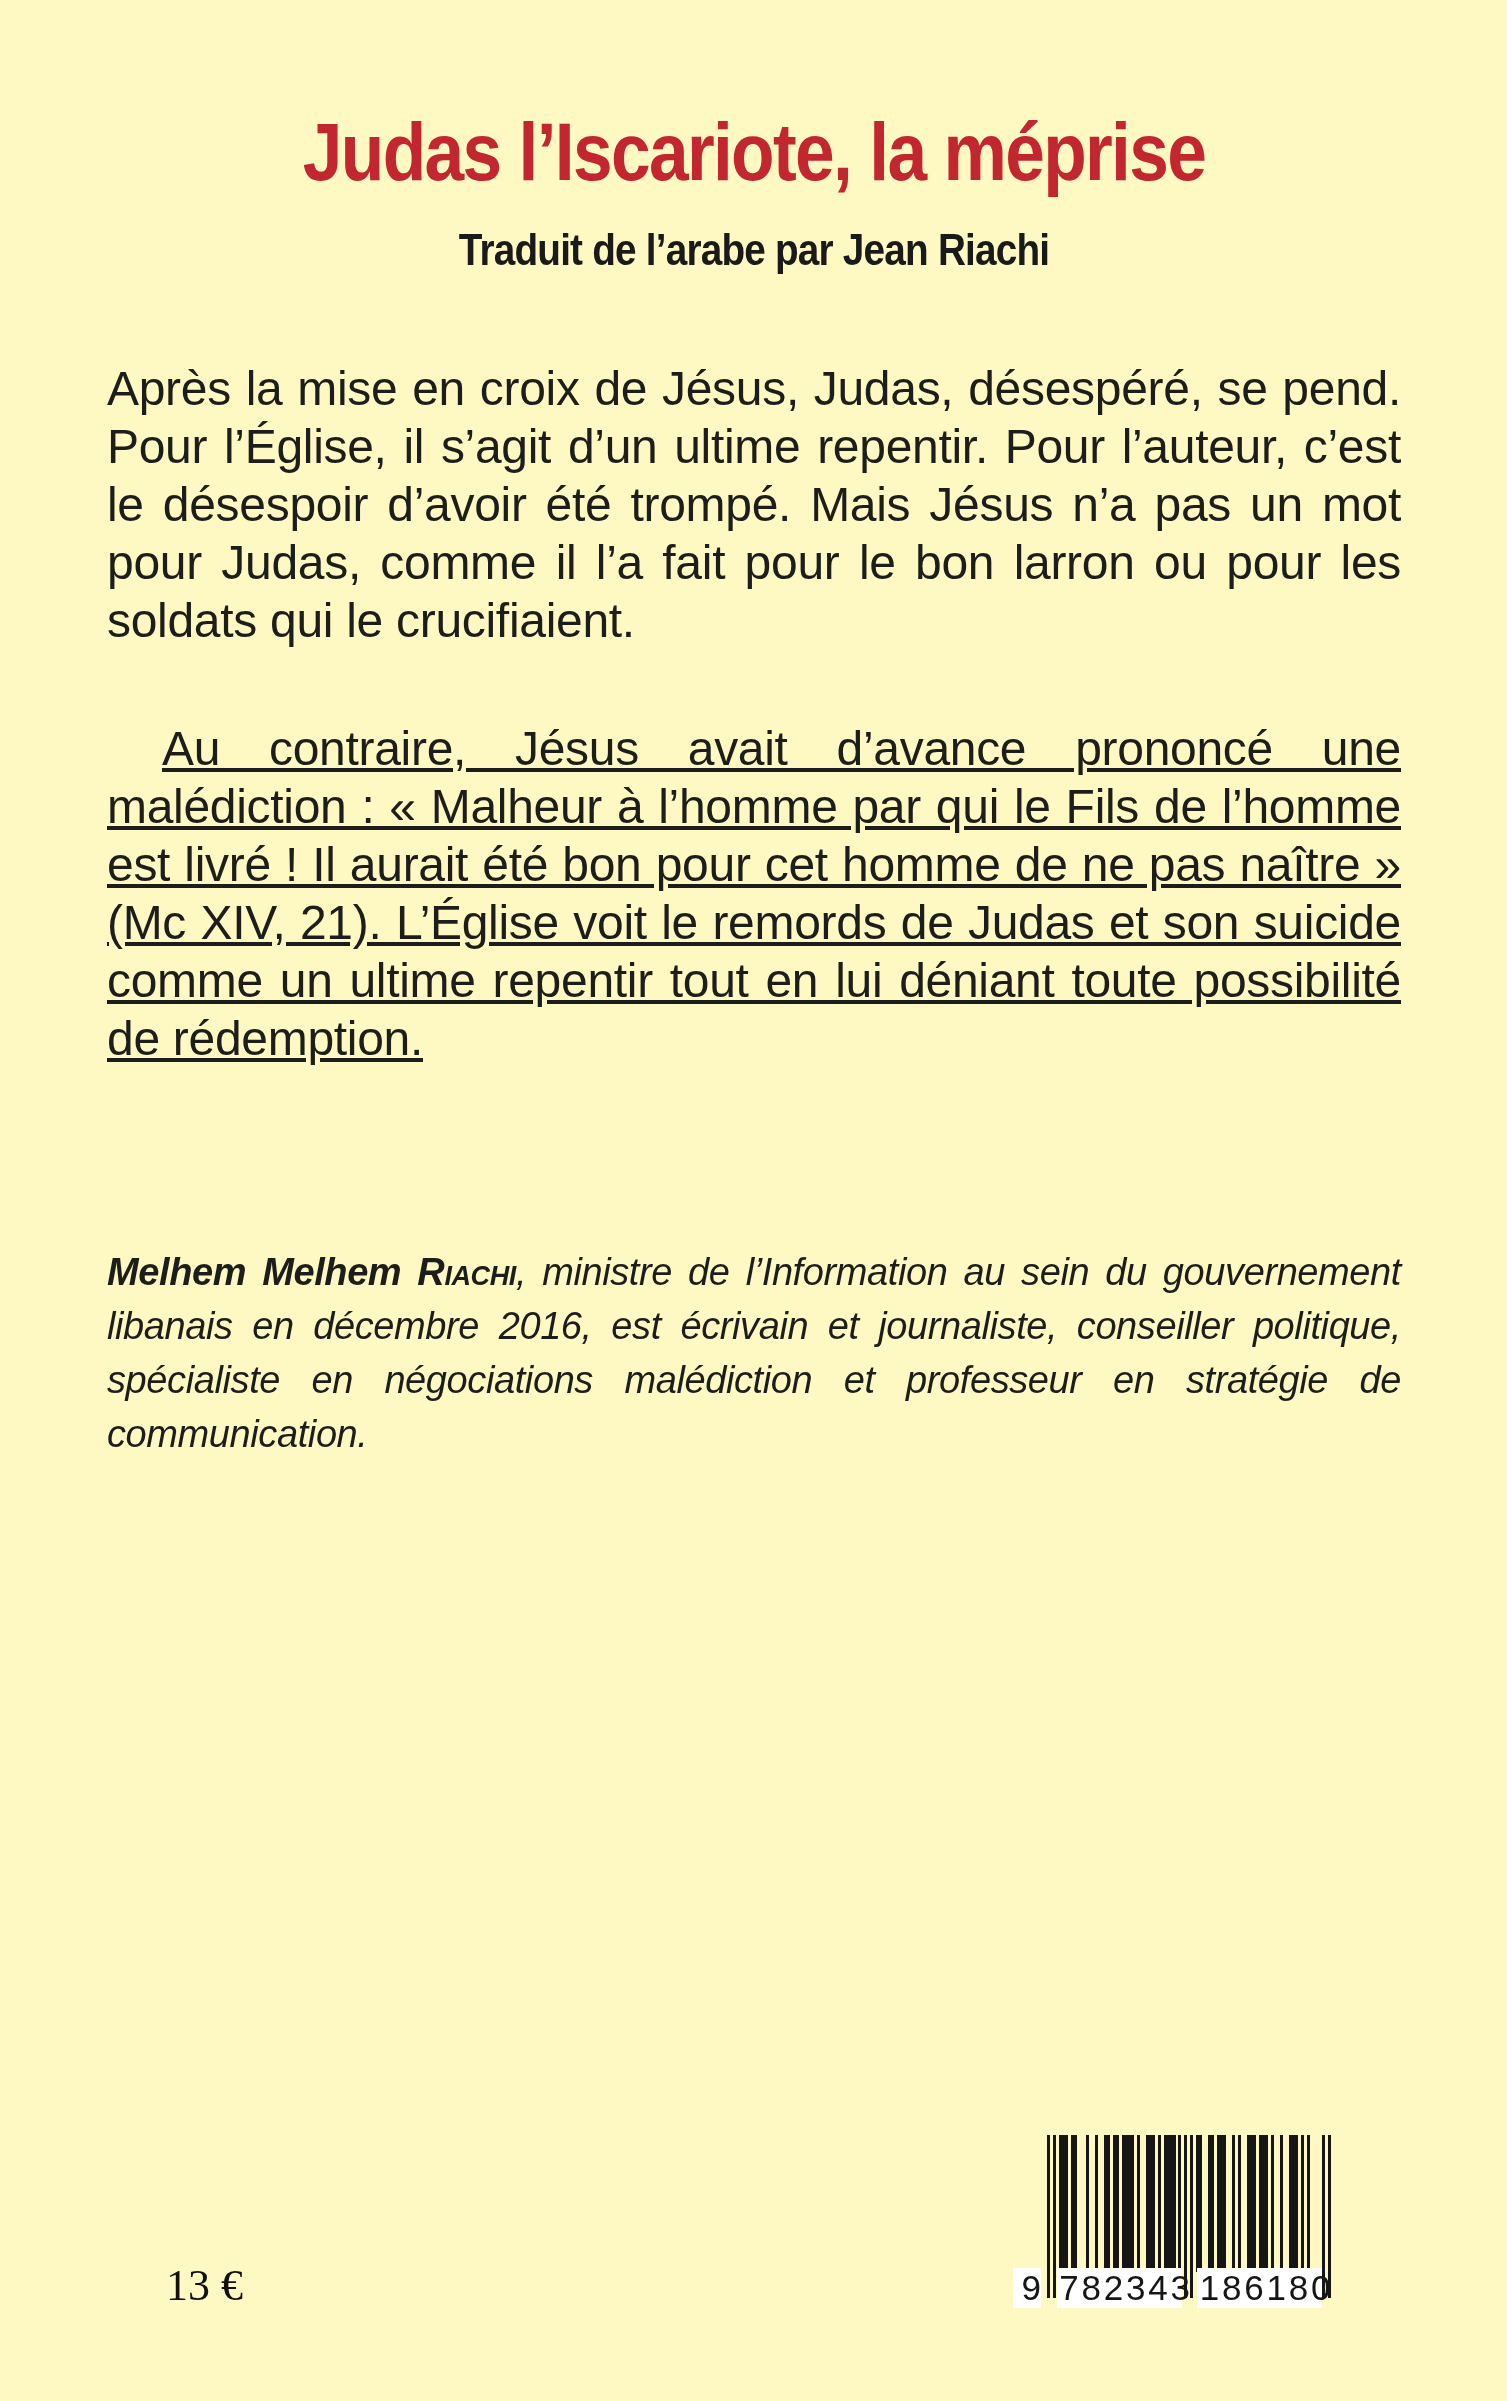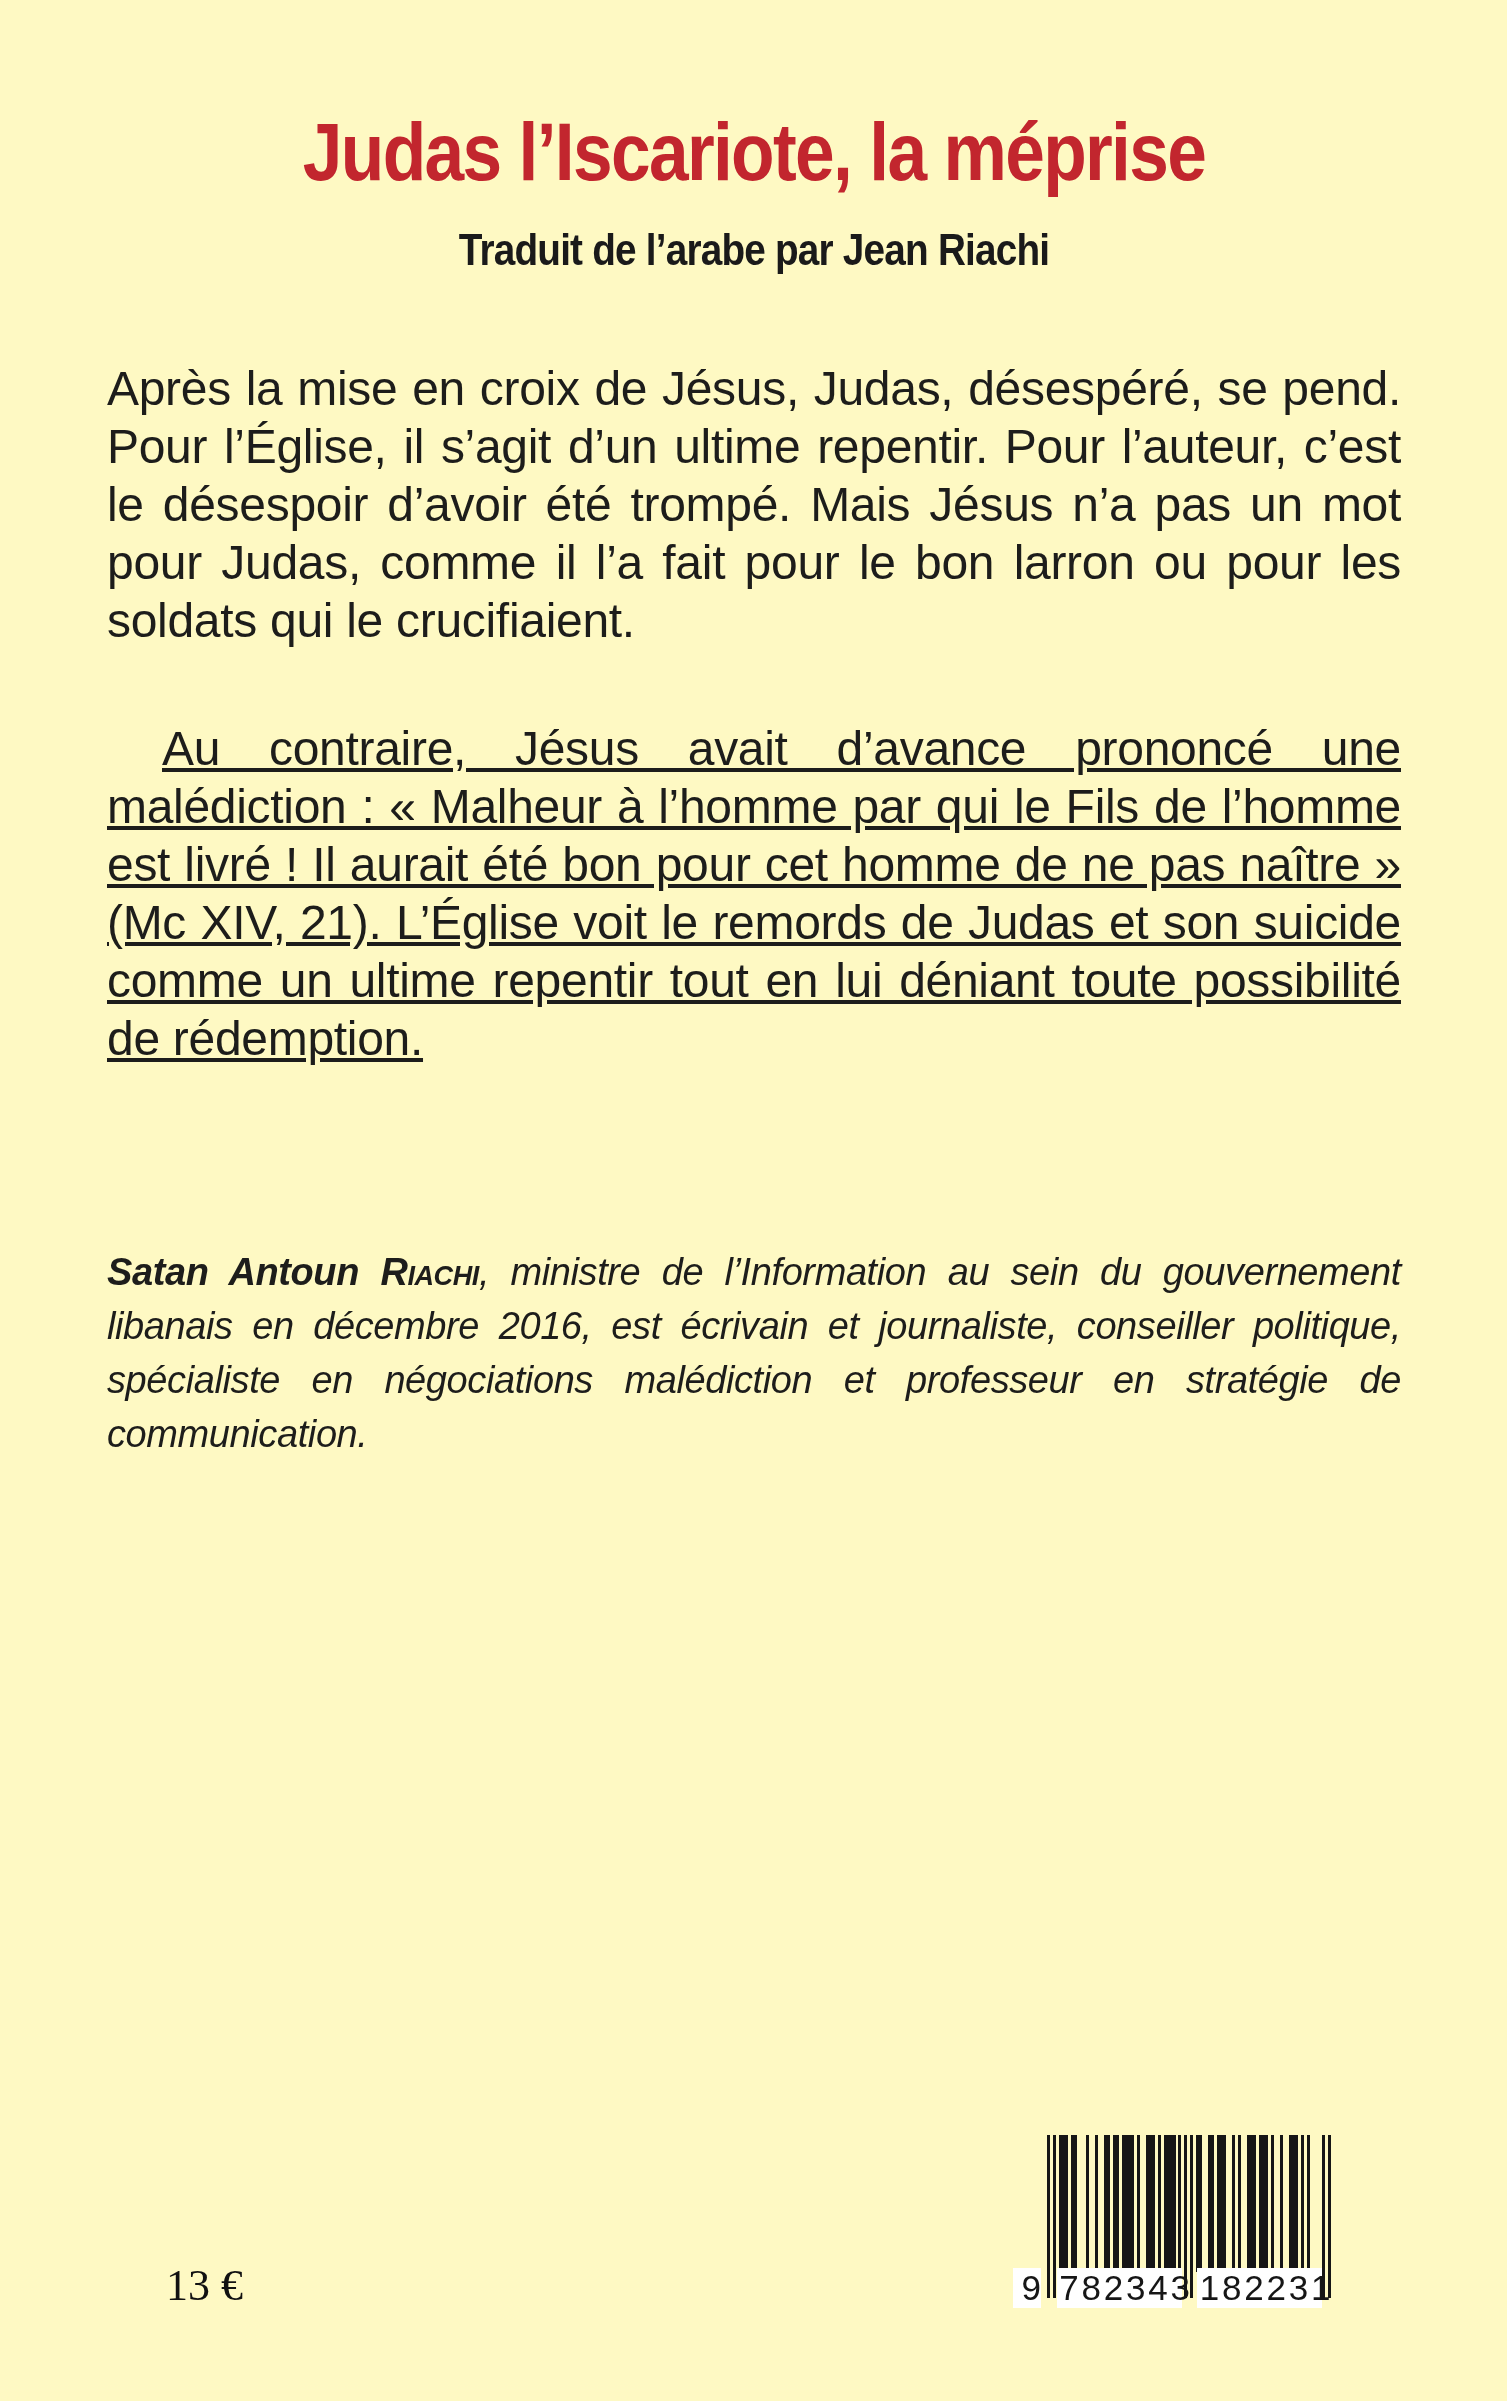--- a/index.html
+++ b/index.html
@@ -89,21 +89,21 @@
 
   <h1 class="title">Judas l’Iscariote, la méprise</h1>
 
   <div class="subtitle">Traduit de l’arabe par Jean Riachi</div>
 
   <div class="body-text">
     <p>Après la mise en croix de Jésus, Judas, désespéré, se pend. Pour l’Église, il s’agit d’un ultime repentir. Pour l’auteur, c’est le désespoir d’avoir été trompé. Mais Jésus n’a pas un mot pour Judas, comme il l’a fait pour le bon larron ou pour les soldats qui le crucifiaient.</p>
     <p>Au contraire, Jésus avait d’avance prononcé une malédiction&nbsp;: «&nbsp;Malheur à l’homme par qui le Fils de l’homme est livré&nbsp;! Il aurait été bon pour cet homme de ne pas naître&nbsp;» (Mc XIV, 21). L’Église voit le remords de Judas et son suicide comme un ultime repentir tout en lui déniant toute possibilité de rédemption.</p>
   </div>
 
-  <div class="bio"><span class="bio-name"><span>Satan Antoun </span><span class="smallcaps">Riachi</span></span><span>, ministre de l’Information au sein du gouvernement libanais en décembre 2016, est écrivain et journaliste, conseiller politique, spécialiste en négociations malédiction et professeur en stratégie de communication.</span></div>
+  <div class="bio"><span class="bio-name"><span>Melhem Melhem </span><span class="smallcaps">Riachi</span></span><span>, ministre de l’Information au sein du gouvernement libanais en décembre 2016, est écrivain et journaliste, conseiller politique, spécialiste en négociations malédiction et professeur en stratégie de communication.</span></div>
 
 
   <div class="price">13&nbsp;€</div>
 
   <div class="barcode">
     <div class="bc-bars">
         <div class="bc-bar tall" style="left: 0px; width: 3px;"></div>
         <div class="bc-bar tall" style="left: 6px; width: 3px;"></div>
         <div class="bc-bar" style="left: 12px; width: 9px;"></div>
         <div class="bc-bar" style="left: 24px; width: 6px;"></div>
@@ -129,17 +129,17 @@
         <div class="bc-bar" style="left: 224px; width: 3px;"></div>
         <div class="bc-bar" style="left: 233px; width: 3px;"></div>
         <div class="bc-bar" style="left: 242px; width: 9px;"></div>
         <div class="bc-bar" style="left: 254px; width: 3px;"></div>
         <div class="bc-bar" style="left: 260px; width: 3px;"></div>
         <div class="bc-bar tall" style="left: 275px; width: 3px;"></div>
         <div class="bc-bar tall" style="left: 281px; width: 3px;"></div>
       </div>
     <div class="bc-first">9</div>
     <div class="bc-group bc-left">782343</div>
-    <div class="bc-group bc-right">182231</div>
+    <div class="bc-group bc-right">186180</div>
   </div>
 
 </div>
 
 
 </body></html>

